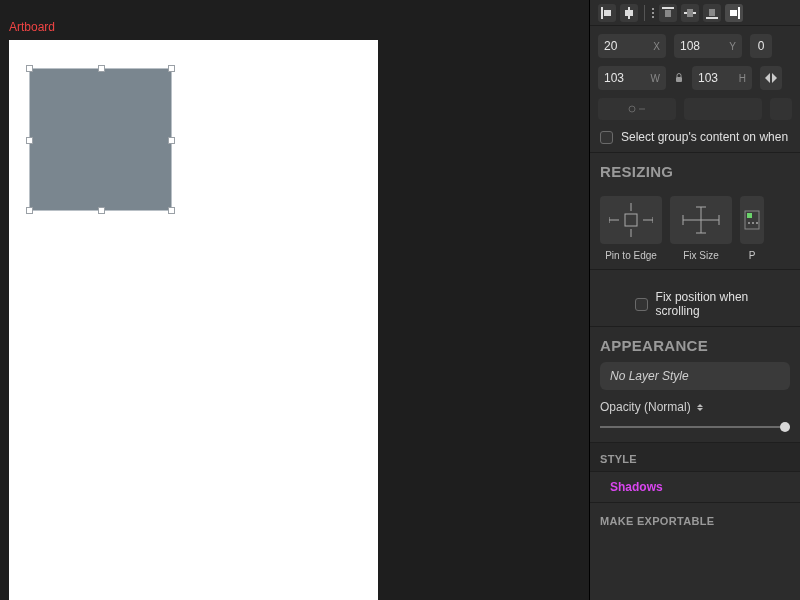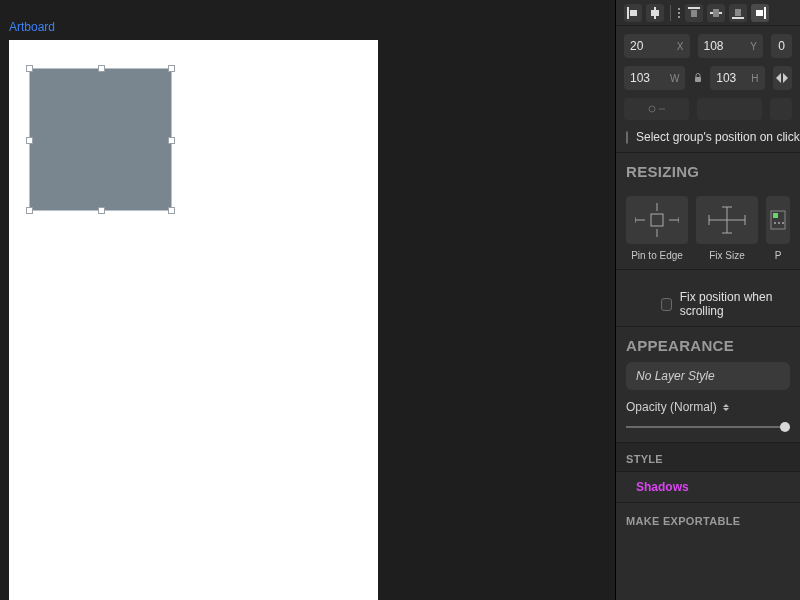--- a/index.html
+++ b/index.html
@@ -1,30 +1,30 @@
 <!DOCTYPE html>
 <html><head>
 <meta charset="utf-8">
 <style>
   * { box-sizing: border-box; margin: 0; padding: 0; font-family: -apple-system, BlinkMacSystemFont, "Segoe UI", Helvetica, Arial, sans-serif; }
   html, body { width: 800px; height: 600px; overflow: hidden; background: #1e1e1e; }
   .app { display: flex; width: 800px; height: 600px; }
 
   
   .canvas-wrap { flex: 1; background: #1e1e1e; position: relative; color: #bfbfbf; }
-  .artboard-label { position: absolute; left: 9px; top: 20px; font-size: 12px; color: #3b82f6; }
+  .artboard-label { position: absolute; left: 9px; top: 20px; font-size: 12px; color: #ef4444; }
   .artboard { position: absolute; left: 9px; top: 40px; width: 369px; height: 560px; background: #ffffff; }
   .shape { position: absolute; background: #7a868f; border: 1px solid #b9c0c6; }
   .handle { position: absolute; width: 7px; height: 7px; background: #ffffff; border: 1px solid #9aa0a6; }
   .h-tl { left: -4px; top: -4px; } .h-tm { left: calc(50% - 3px); top: -4px; } .h-tr { right: -4px; top: -4px; }
   .h-ml { left: -4px; top: calc(50% - 3px); } .h-mr { right: -4px; top: calc(50% - 3px); }
   .h-bl { left: -4px; bottom: -4px; } .h-bm { left: calc(50% - 3px); bottom: -4px; } .h-br { right: -4px; bottom: -4px; }
 
   
-  .inspector { width: 185px; background: #2c2c2c; border-left: 1px solid #000; color: #d9d9d9; font-size: 12px; display: flex; flex-direction: column; overflow: hidden; }
+  .inspector { width: 211px; background: #2c2c2c; border-left: 1px solid #000; color: #d9d9d9; font-size: 12px; display: flex; flex-direction: column; overflow: hidden; }
   .align-row { display: flex; align-items: center; gap: 4px; padding: 4px 6px 4px 8px; height: 26px; border-bottom: 1px solid #1e1e1e; }
   .align-btn { width: 18px; height: 18px; background: #3a3a3a; border-radius: 3px; display: flex; align-items: center; justify-content: center; cursor: pointer; }
   .align-btn svg { display: block; }
   .vsep { width: 1px; height: 16px; background: #555; margin: 0 2px; }
   .vdots { display: flex; flex-direction: column; gap: 2px; align-items: center; width: 4px; }
   .vdots span { width: 2px; height: 2px; background: #bbb; border-radius: 50%; }
   .align-active { background: #4a4a4a; }
 
   .coords { padding: 8px 8px 4px 8px; display: flex; flex-direction: column; gap: 8px; }
   .num-row { display: flex; gap: 8px; align-items: center; }
@@ -176,21 +176,21 @@
             </svg>
         </div>
         <div class="tiny-field"></div>
         <div class="tiny-field" style="flex:0 0 22px"></div>
       </div>
     </div>
 
     <div class="section section-flat" style="padding-top:6px;">
       <div class="check-row">
         <div class="checkbox"></div>
-        <span style="white-space:nowrap;">Select group's position on click</span>
+        <span style="white-space:nowrap;">Select group's content on when</span>
       </div>
     </div>
 
     <div class="section">
       <div class="section-title">RESIZING</div>
       <div class="resizing-row">
         <div class="resize-card">
           <div class="resize-box">
             <svg width="44" height="34">
               <line x1="22" y1="0" x2="22" y2="8" stroke="#aaa"></line>

